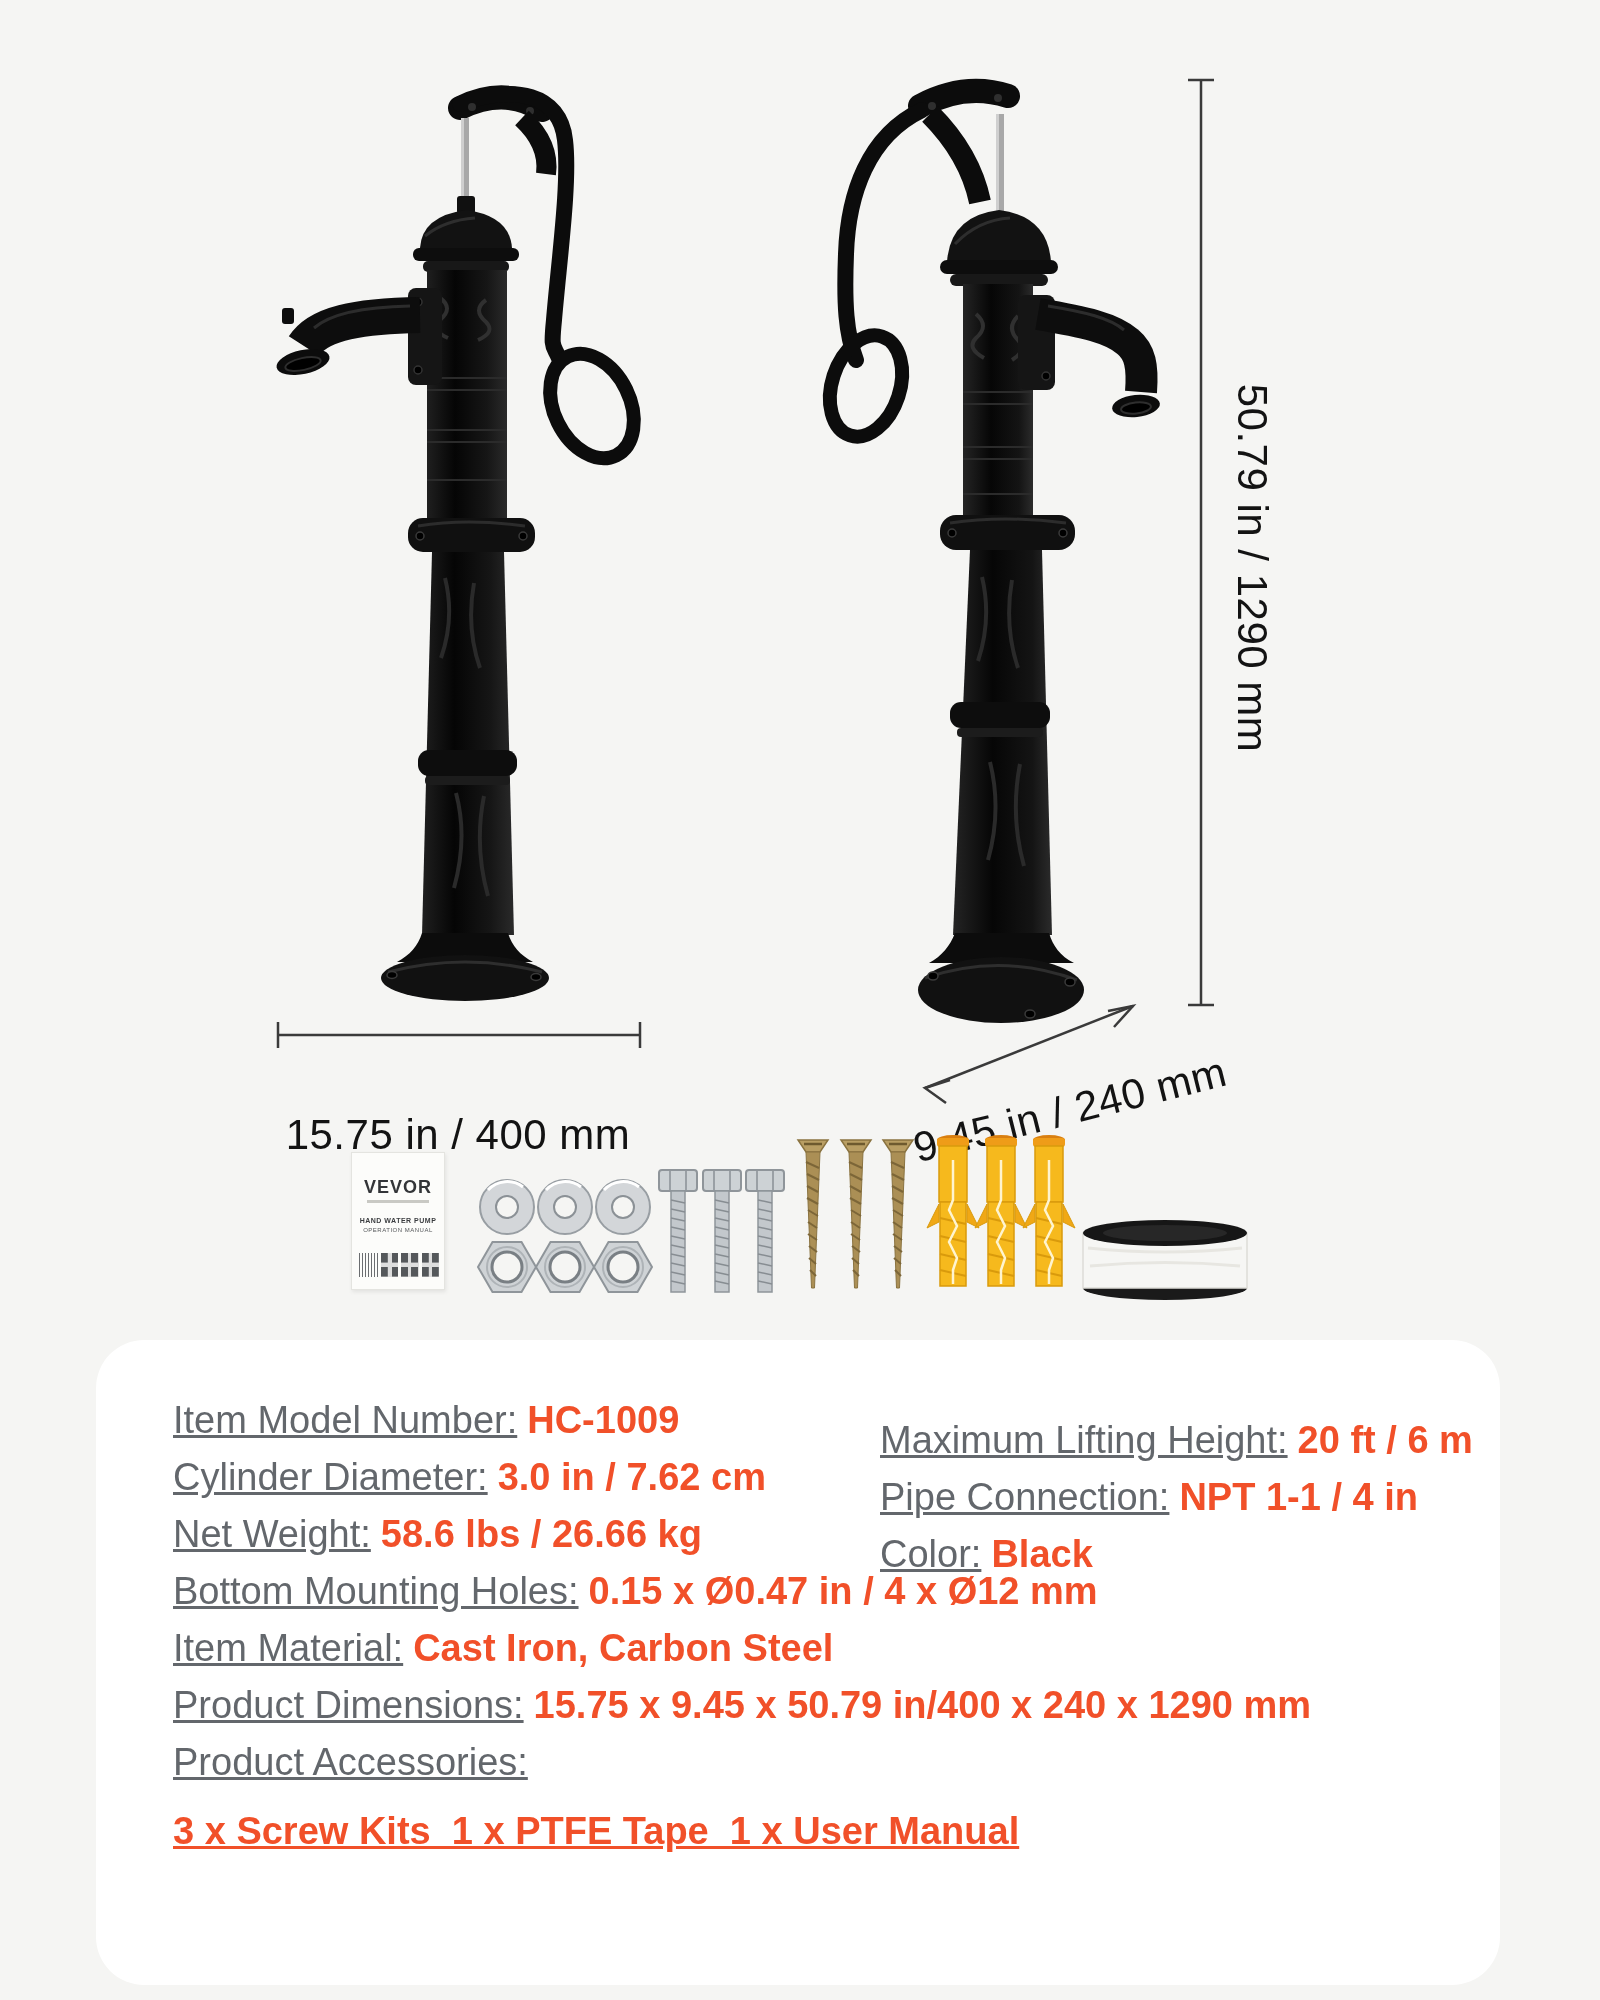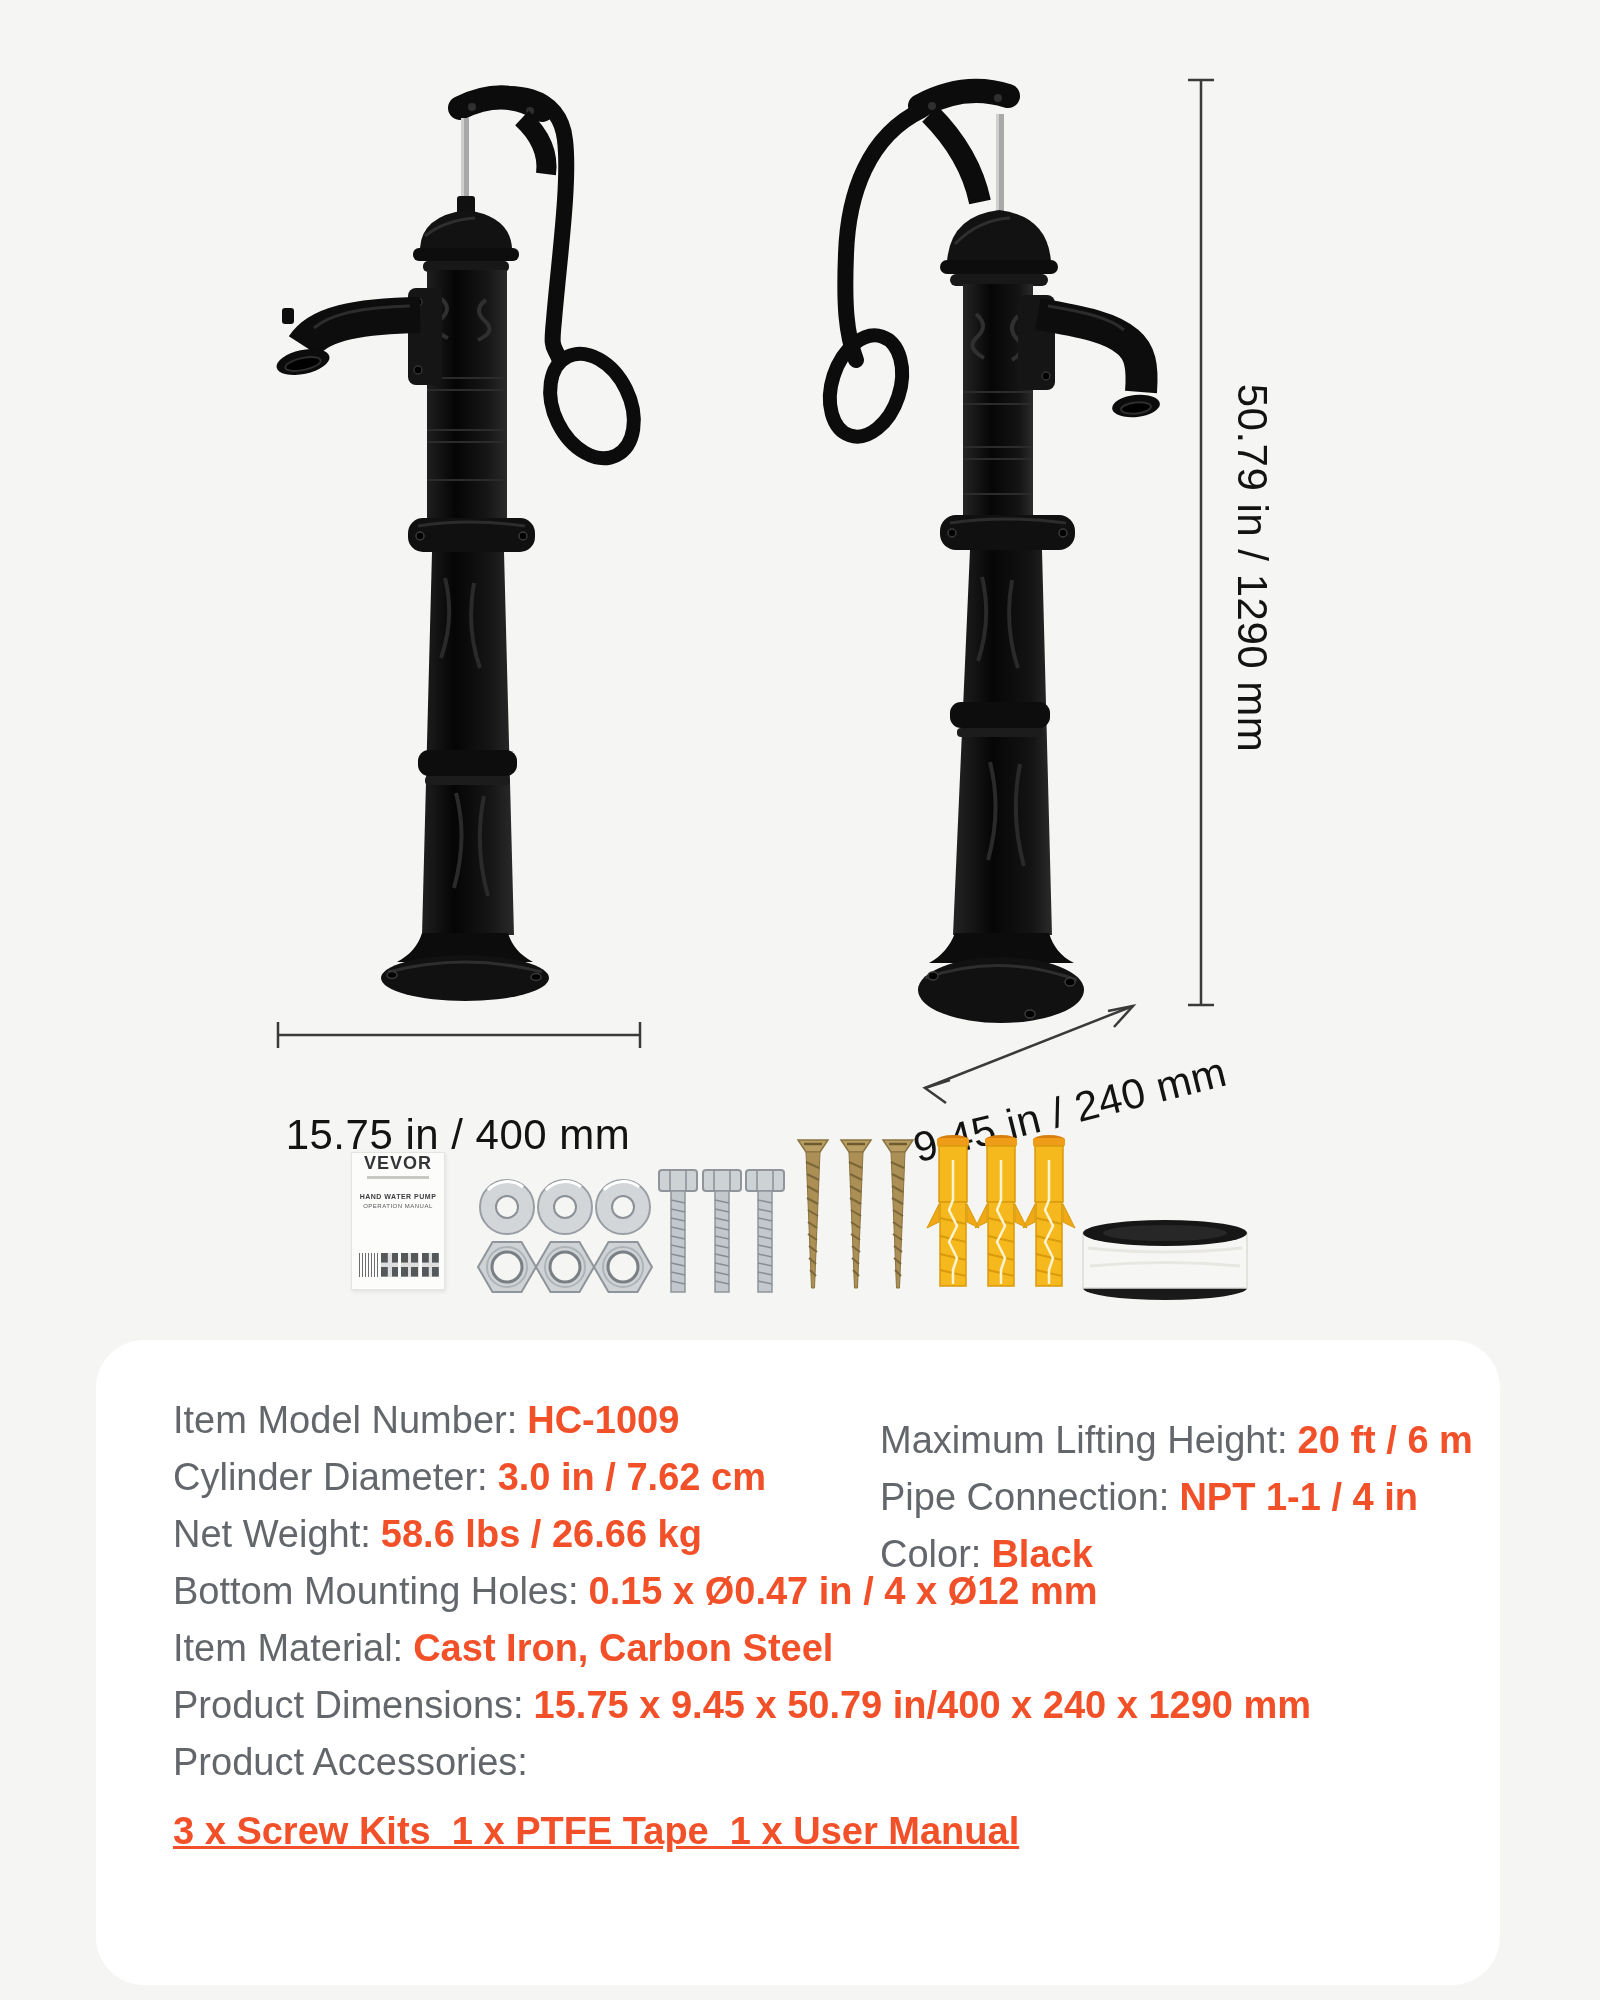--- a/index.html
+++ b/index.html
@@ -15,39 +15,39 @@
     text-align:center;white-space:nowrap;letter-spacing:0.5px;
   }
   .dim-label.rot90{transform:rotate(90deg);transform-origin:center;}
   .dim-label.rotdepth{transform:rotate(-14deg);transform-origin:center;}
   
   .manual{
     position:absolute;left:351px;top:1152px;width:94px;height:138px;
     background:#fcfcfa;border:1px solid #e4e4e0;box-shadow:1px 2px 4px rgba(0,0,0,0.08);
     box-sizing:border-box;text-align:center;
   }
-  .manual .brand{font-size:18px;font-weight:bold;letter-spacing:1px;color:#333538;}
+  .manual .brand{margin-top:24px;font-size:18px;font-weight:bold;letter-spacing:1px;color:#333538;}
   .manual .tagline{margin:2px auto 0;width:62px;height:3px;background:#c9c9c4;}
   .manual .t1{margin-top:14px;font-size:7px;font-weight:bold;color:#3a3c3f;letter-spacing:0.5px;}
   .manual .t2{margin-top:3px;font-size:6px;color:#55575a;letter-spacing:0.5px;}
   .manual .codes{position:absolute;left:7px;bottom:12px;width:80px;height:24px;display:flex;gap:3px;align-items:stretch;}
   .manual .bar{flex:1.1;background:repeating-linear-gradient(90deg,#6b6d70 0 1px,#fcfcfa 1px 3px);}
   .manual .qr{flex:1;background:
       linear-gradient(#55585b,#55585b) 0 0/40% 40% no-repeat,
       linear-gradient(#55585b,#55585b) 100% 0/40% 40% no-repeat,
       linear-gradient(#55585b,#55585b) 0 100%/40% 40% no-repeat,
       linear-gradient(#55585b,#55585b) 100% 100%/40% 40% no-repeat,#dedede;}
   
   .panel{
     position:absolute;left:96px;top:1340px;width:1404px;height:645px;
     background:#ffffff;border-radius:48px;box-sizing:border-box;
     padding:52px 40px 0 77px;
   }
   .spec-row{position:relative;height:57px;line-height:57px;font-size:38px;white-space:nowrap;}
-  .spec-label{color:#63676c;}
+  .spec-label{color:#63676c;text-decoration:underline;}
   .spec-value{color:#F15029;font-weight:bold;margin-left:10px;}
   .spec-col2{position:absolute;left:707px;top:0;margin-top:20px;}
   .spec-acc-line{margin-top:12px;height:57px;line-height:57px;font-size:38px;
     color:#F15029;font-weight:bold;white-space:pre-wrap;text-decoration:underline;}
   svg{display:block;}
 </style>
 </head>
 <body>
 
 <div class="canvas">

